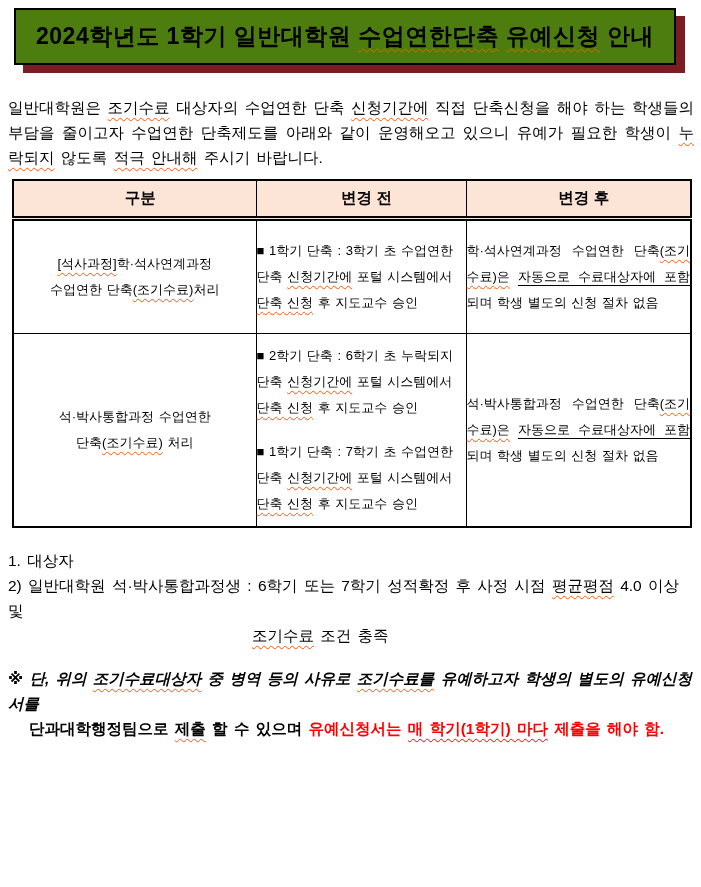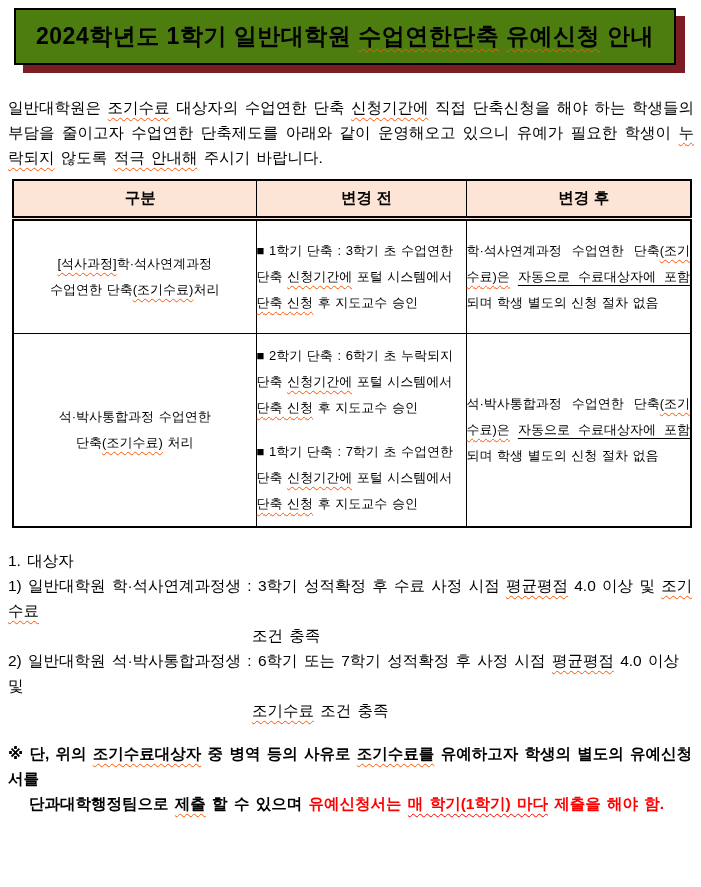--- a/index.html
+++ b/index.html
@@ -64,21 +64,21 @@
   .cell-before { text-align:left; }
   .cell-after  { text-align:justify;margin-top:48px; }
   .bullet + .bullet { margin-top:18px; }
 
   
   .sec1 { margin:20px 7px 0 8px; font-size:15.5px; line-height:25px; word-spacing:2px; }
   .sec-heading { font-weight:400; }
   .hang2 { padding-left:244px; }
 
   .notes { margin:18px 7px 0 8px; font-size:15.5px; line-height:25px; font-weight:700; word-spacing:2px; }
-  .note2 { margin-top:8px; }
+  .note2 { margin-top:8px;font-style:italic; }
   .note2-line2 { padding-left:21px; }
 
   
   .st-w {
     text-decoration-line:underline;
     text-decoration-style:wavy;
     text-decoration-color:var(--wavy-underline,#ff5500);
     text-decoration-thickness:1px;
     text-underline-offset:4px;
   }
@@ -135,24 +135,20 @@
           <div class="bullet"><span>■ 1학기 단축 : 7학기 초 수업연한 단축 </span><span class="st-w">신청기간에</span><span> 포털 시스템에서 </span><span class="st-w">단축 신청</span><span> 후 지도교수 승인</span></div>
         </td>
         <td class="cell-after"><span>석·박사통합과정 수업연한 단축</span><span class="st-w">(조기 수료)은</span><span> </span><span class="st-u">자동으로 수료대상자에 포함</span><span>되며 학생 별도의 신청 절차 없음</span></td>
       </tr>
     </tbody>
   </table>
 
   <div class="sec1">
     <div class="sec-heading">1. 대상자</div>
     <div>
-      <div><span>1) 일반대학원 학·석사연계과정생 : 3학기 성적확정 후 수료 사정 시점 </span><span class="st-w">평균평점</span><span> 4.0 이상 및 </span><span class="st-w">조기수료</span></div>
-      <div class="hang2"><span>조건 충족</span></div>
-    </div>
-    <div>
       <div><span>2) 일반대학원 석·박사통합과정생 : 6학기 또는 7학기 성적확정 후 사정 시점 </span><span class="st-w">평균평점</span><span> 4.0 이상 및</span></div>
       <div class="hang2"><span class="st-w">조기수료</span><span> 조건 충족</span></div>
     </div>
   </div>
 
   <div class="notes">
     <div class="note2"><span>※ 단, 위의 </span><span class="st-w">조기수료대상자</span><span> 중 병역 등의 사유로 </span><span class="st-w">조기수료를</span><span> 유예하고자 학생의 별도의 유예신청서를</span></div>
     <div class="note2-line2"><span>단과대학행정팀으로 </span><span class="st-w">제출</span><span> 할 수 있으며 </span><span class="st-r">유예신청서는 </span><span class="st-r st-w">매 학기(1학기) 마다</span><span class="st-r"> 제출을 해야 함.</span></div>
   </div>
 

